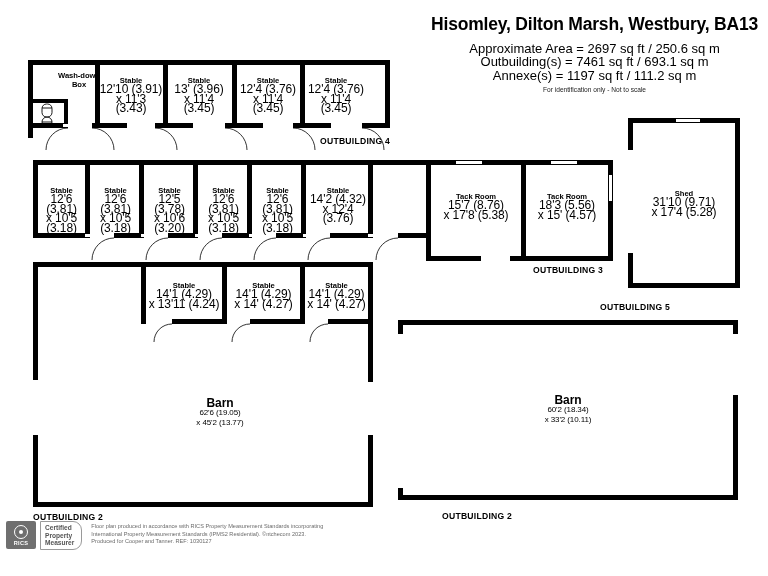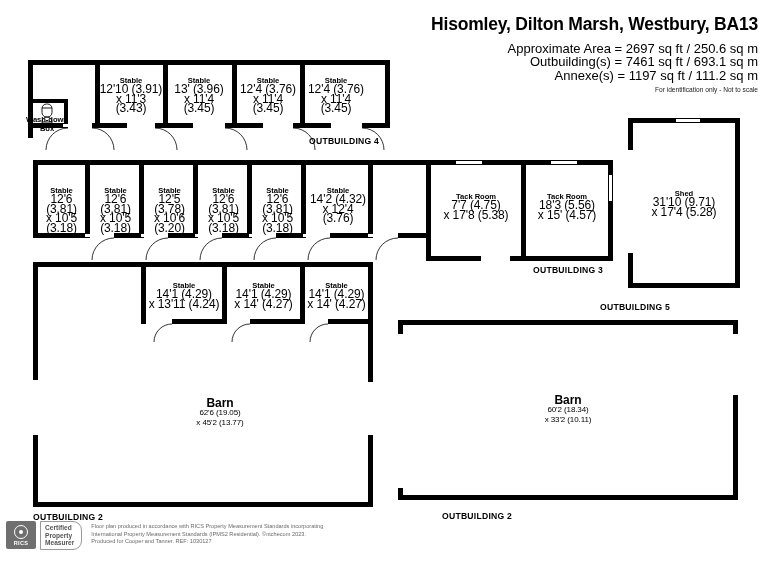--- a/index.html
+++ b/index.html
@@ -4,21 +4,21 @@
 <style>
   html,body{margin:0;padding:0;}
   body{
     width:768px;height:576px;background:#ffffff;
     font-family:"Liberation Sans","DejaVu Sans",sans-serif;
     color:#000;overflow:hidden;position:relative;
   }
   #plan{position:absolute;left:0;top:0;width:768px;height:576px;}
 
   
-  .hdr{position:absolute;right:10px;top:14px;text-align:right;margin-left:8px;}
+  .hdr{position:absolute;right:10px;top:14px;text-align:center;margin-left:8px;}
   .hdr-title{font-size:17.5px;font-weight:bold;letter-spacing:-0.2px;white-space:nowrap;}
   .hdr-lines{margin-top:7px;font-size:13px;line-height:13.4px;}
   .hdr-note{margin-top:4px;font-size:6.6px;color:#222;}
 
   
   .room{position:absolute;text-align:center;line-height:9.4px;}
   .room .nm{font-size:7.6px;font-weight:bold;letter-spacing:-0.05px;}
   .room .d1,.room .d2{font-size:12px;letter-spacing:-0.1px;}
   .room.big .nm{font-size:12px;}
   .room.big .d1,.room.big .d2{font-size:8px;}
@@ -202,21 +202,21 @@
       <rect x="398" y="320" width="5" height="14"></rect>
       <rect x="398" y="495" width="340" height="5"></rect>
       <rect x="398" y="488" width="5" height="12"></rect>
       <rect x="733" y="320" width="5" height="14"></rect>
       <rect x="733" y="395" width="5" height="105"></rect>
     </g>
 
   </g>
 </svg>
 
-<div class="room" style="left:16px;top:71px;width:62px;margin-top:44px;">
+<div class="room" style="left:48px;top:71px;width:62px;">
   <div class="nm">Wash-down</div>
   <div class="nm">Box</div>
 </div>
 
 <div class="room" style="left:99px;top:76px;width:64px;">
   <div class="nm">Stable</div>
   <div class="d1">12'10 (3.91)</div>
   <div class="d2">x 11'3 (3.43)</div>
 </div>
 <div class="room" style="left:167px;top:76px;width:64px;">
@@ -261,21 +261,21 @@
   <div class="d2">x 10'5 (3.18)</div>
 </div>
 <div class="room" style="left:308px;top:186px;width:60px;">
   <div class="nm">Stable</div>
   <div class="d1">14'2 (4.32)</div>
   <div class="d2">x 12'4 (3.76)</div>
 </div>
 
 <div class="room" style="left:431px;top:192px;width:90px;">
   <div class="nm">Tack Room</div>
-  <div class="d1">7'7 (4.75)</div>
+  <div class="d1">15'7 (8.76)</div>
   <div class="d2">x 17'8 (5.38)</div>
 </div>
 <div class="room" style="left:526px;top:192px;width:82px;">
   <div class="nm">Tack Room</div>
   <div class="d1">18'3 (5.56)</div>
   <div class="d2">x 15' (4.57)</div>
 </div>
 
 <div class="room" style="left:633px;top:189px;width:102px;">
   <div class="nm">Shed</div>
@@ -303,21 +303,21 @@
   <div class="nm">Barn</div>
   <div class="d1">62'6 (19.05)</div>
   <div class="d2">x 45'2 (13.77)</div>
 </div>
 <div class="room big" style="left:488px;top:396px;width:160px;">
   <div class="nm">Barn</div>
   <div class="d1">60'2 (18.34)</div>
   <div class="d2">x 33'2 (10.11)</div>
 </div>
 
-<div class="ob" style="left:309px;top:136px;">OUTBUILDING 4</div>
+<div class="ob" style="left:320px;top:136px;">OUTBUILDING 4</div>
 <div class="ob" style="left:533px;top:265px;">OUTBUILDING 3</div>
 <div class="ob" style="left:600px;top:302px;">OUTBUILDING 5</div>
 <div class="ob" style="left:33px;top:512px;">OUTBUILDING 2</div>
 <div class="ob" style="left:398px;top:511px;margin-left:44px;">OUTBUILDING 2</div>
 
 <div class="foot">
   <div class="rics-badge">
     <div class="rics-ring">
         <i></i>
       </div>

